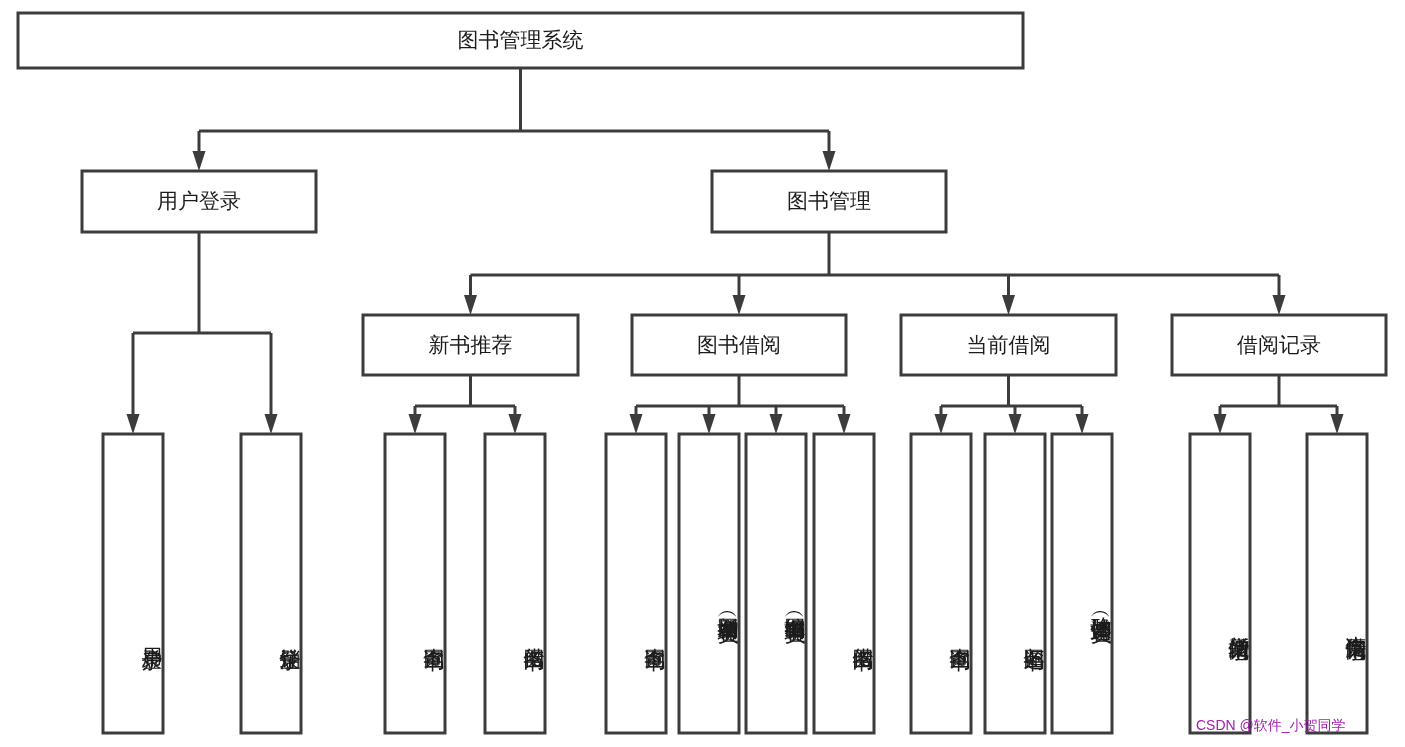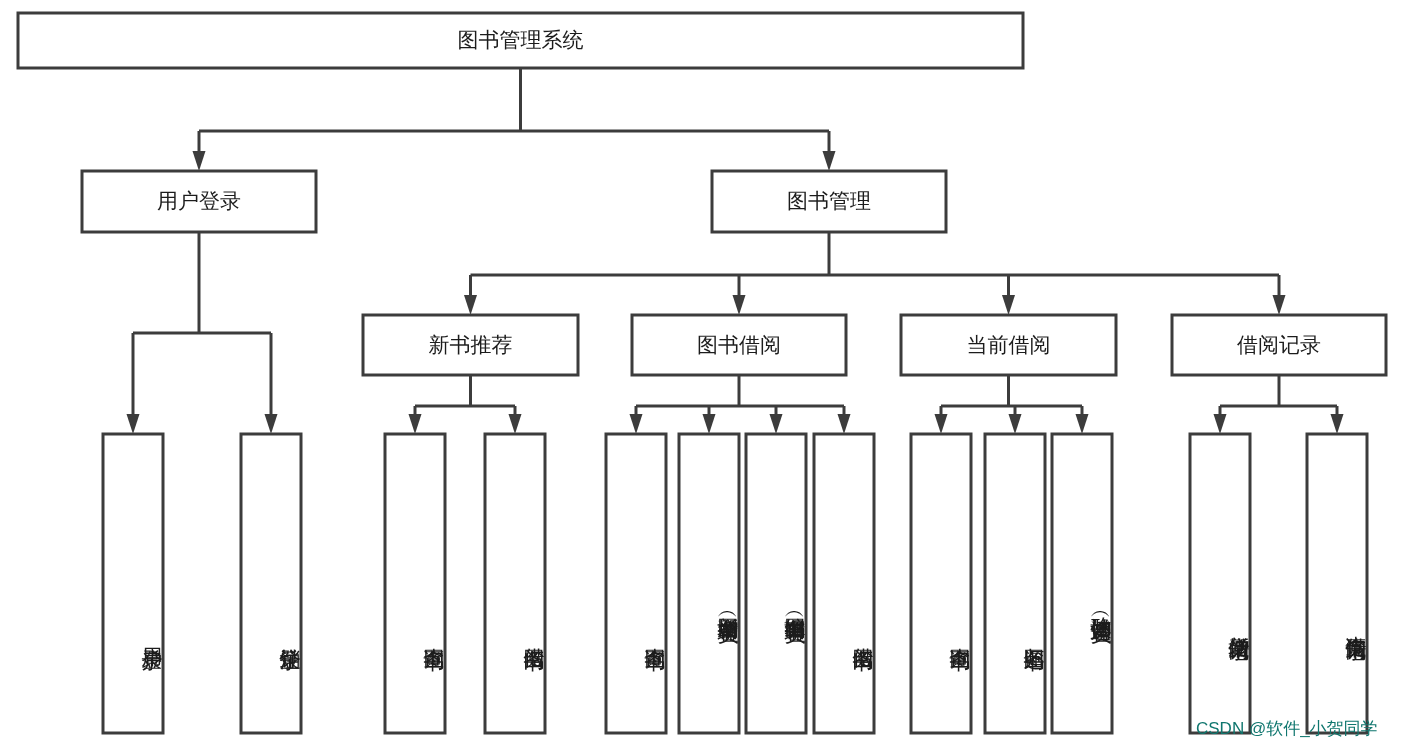--- a/index.html
+++ b/index.html
@@ -63,22 +63,22 @@
     letter-spacing: 1px;
     text-align: center;
     display: flex;
     align-items: flex-start;
     justify-content: center;
     pointer-events: none;
   }
   .watermark {
     position: absolute;
     font-family: "Liberation Sans", "DejaVu Sans", sans-serif;
-    font-size: 17px;
-    color: #0f766e;
+    font-size: 14px;
+    color: #a21caf;
     white-space: nowrap;
     user-select: none;
     text-align: right;
   }
 </style>
 </head>
 <body>
 
 <div id="diagram-root">
   <svg id="tree-svg" viewBox="0 0 1405 747" preserveAspectRatio="none">

